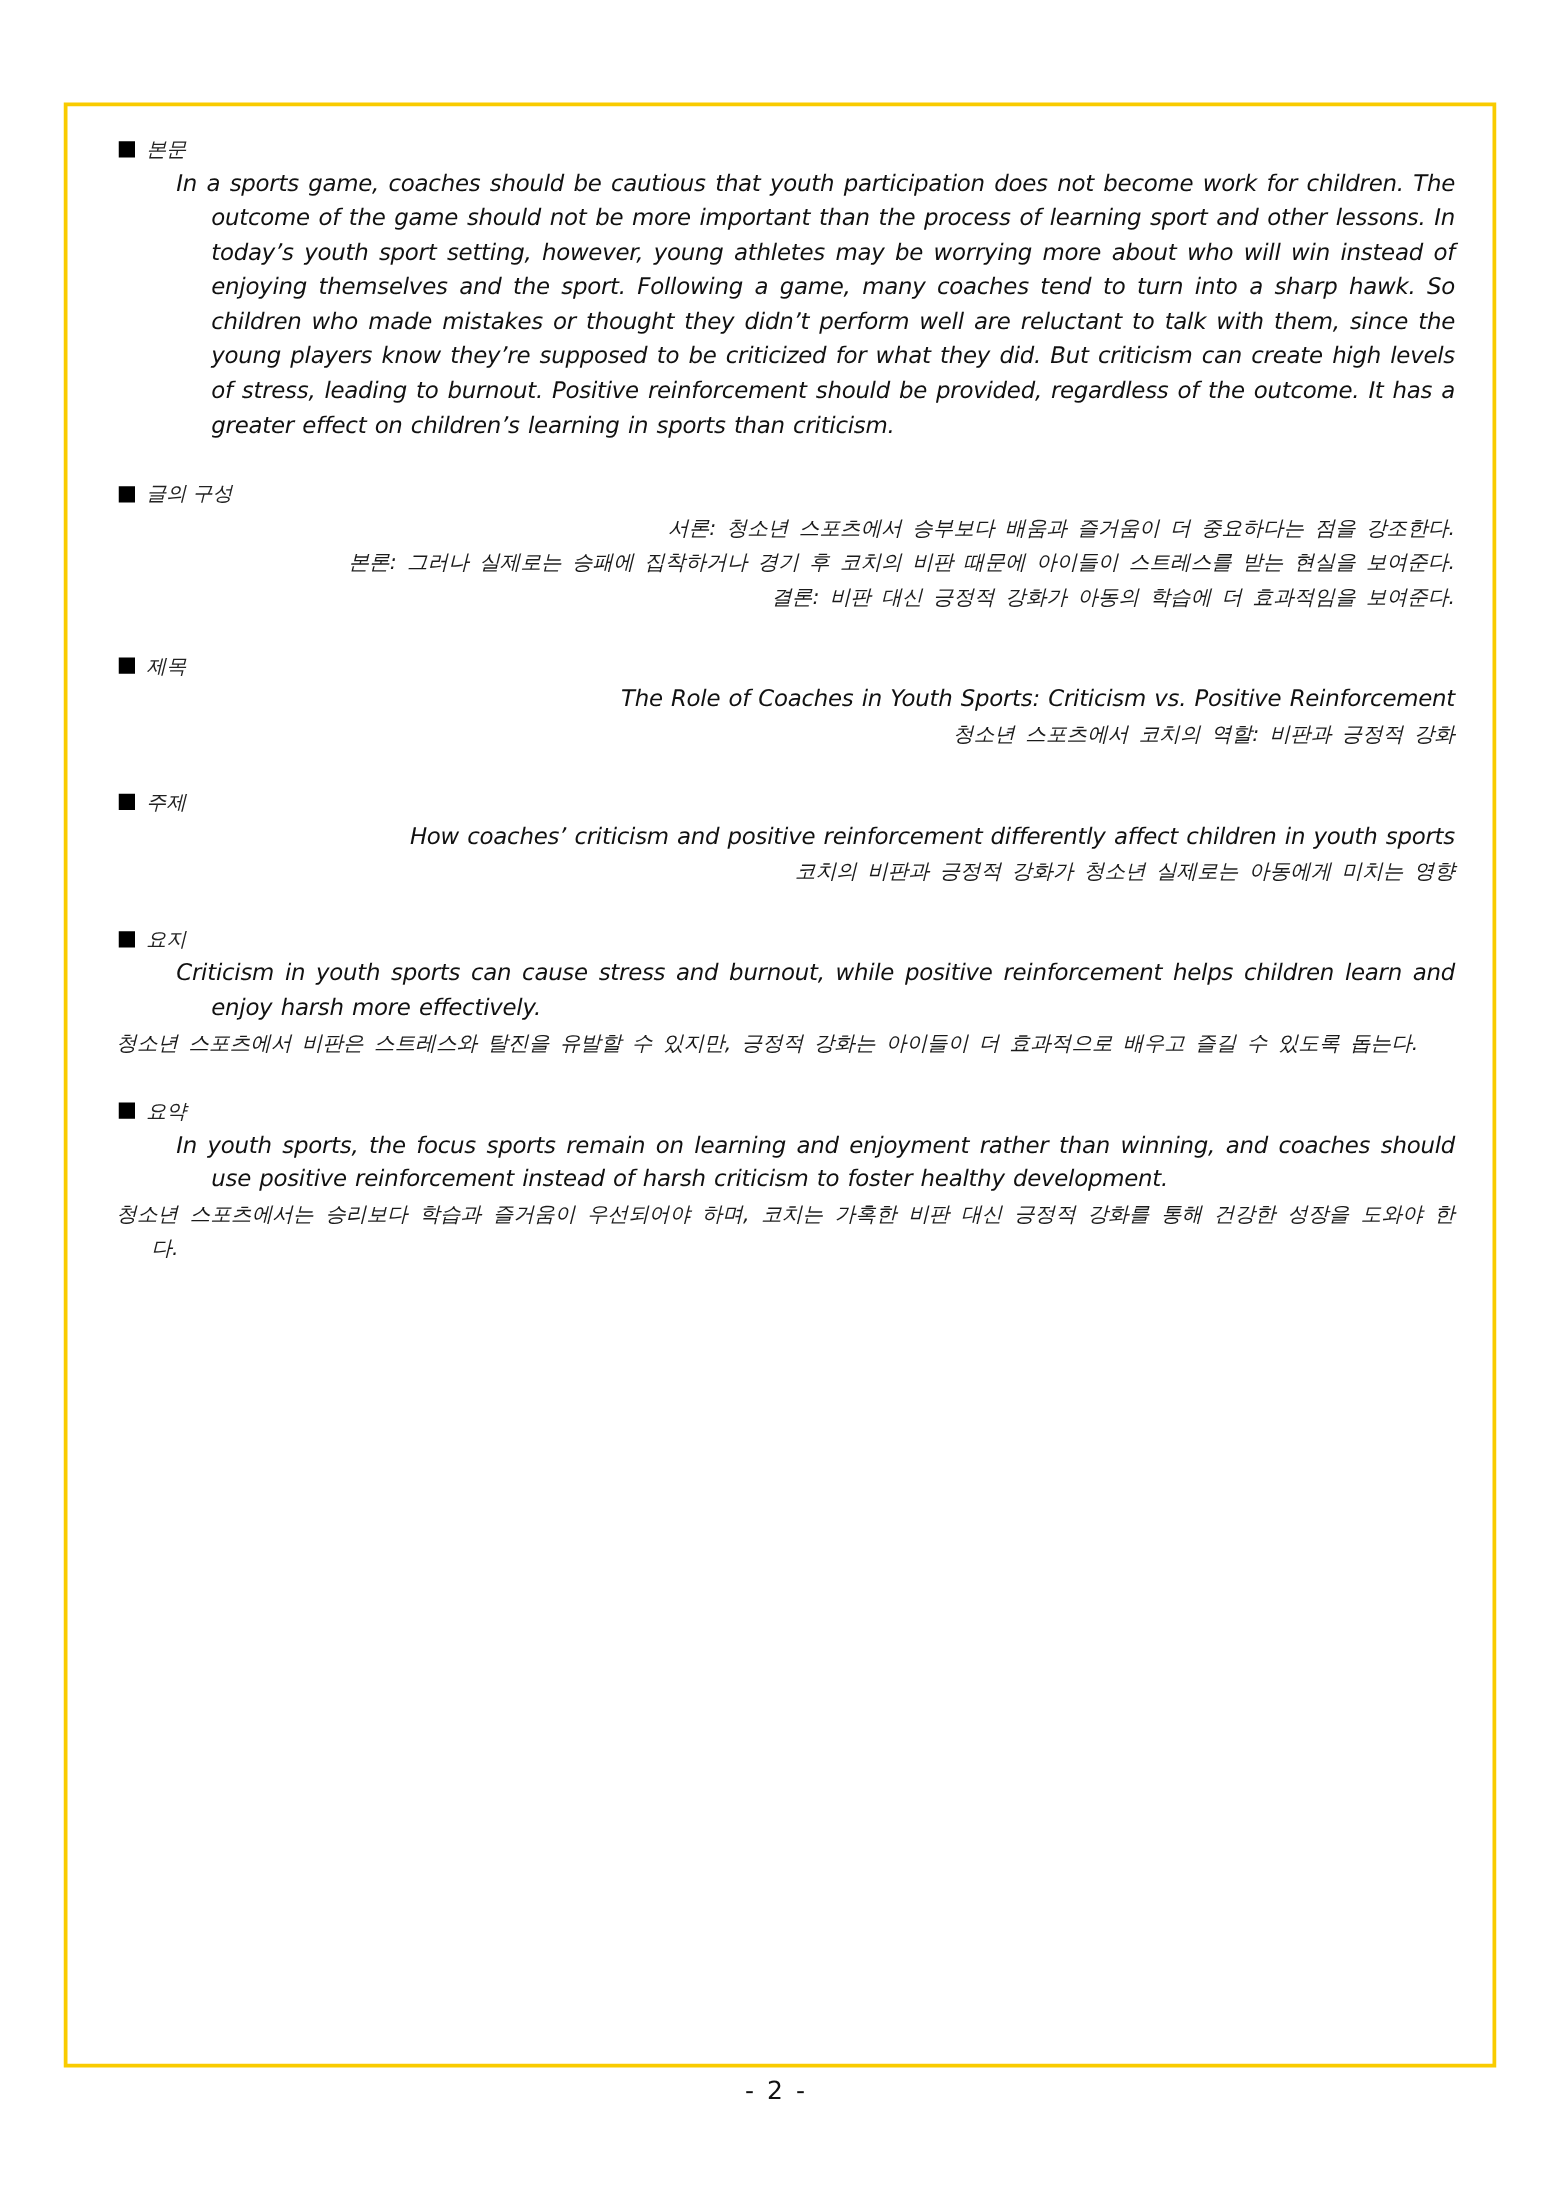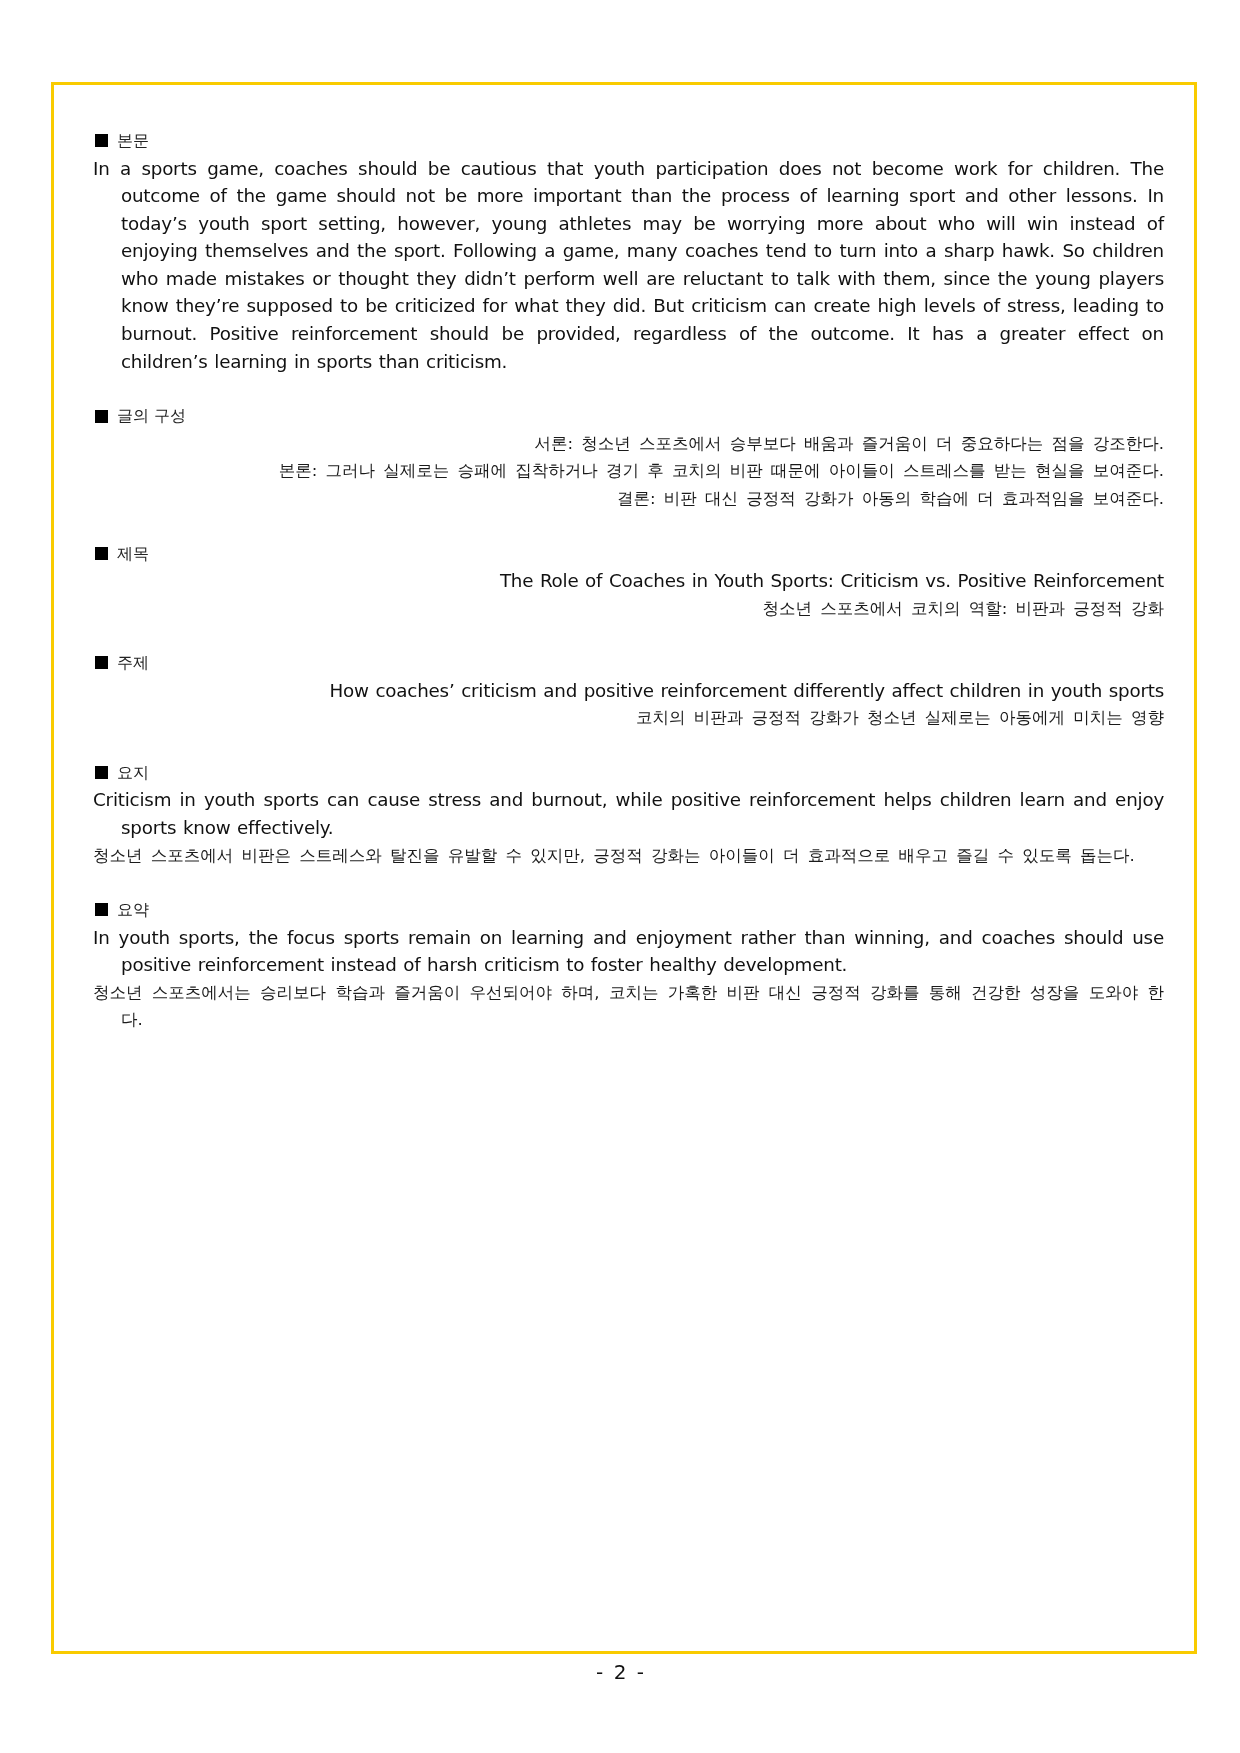--- a/index.html
+++ b/index.html
@@ -19,22 +19,23 @@
       left: 51px;
       top: 82px;
       width: 1140px;
       height: 1566px;
       border: 3px solid #f9cb00;
       box-sizing: content-box;
     }
     .content {
       position: absolute;
       left: 93px;
-      top: 127px;
+      top: 106px;
       width: 1071px;
+      font-style: italic;
     }
     .section {
       margin-bottom: 27px;
     }
     .section-head {
       font-size: 16px;
       line-height: 27.5px;
       height: 27.5px;
       display: flex;
       align-items: center;
@@ -50,20 +51,21 @@
     }
     .en {
       font-family: "DejaVu Sans", sans-serif;
       font-size: 18.3px;
       line-height: 27.6px;
       text-align: justify;
       padding-left: 28px;
       text-indent: -28px;
       letter-spacing: -0.2px;
       word-spacing: 1px;
+      margin-left: 48px;
     }
     .en.plain {
       text-align: right;
     }
     .ko {
       font-size: 16.5px;
       line-height: 27.6px;
       text-align: justify;
       padding-left: 28px;
       text-indent: -28px;
@@ -126,21 +128,21 @@
     </div>
     <div class="en plain">How coaches’ criticism and positive reinforcement differently affect children in youth sports</div>
     <div class="ko plain">코치의 비판과 긍정적 강화가 청소년 실제로는 아동에게 미치는 영향</div>
   </div>
 
   <div class="section">
     <div class="section-head">
       <span class="square"></span>
       <span>요지</span>
     </div>
-    <div class="en">Criticism in youth sports can cause stress and burnout, while positive reinforcement helps children learn and enjoy sports know effectively.</div>
+    <div class="en">Criticism in youth sports can cause stress and burnout, while positive reinforcement helps children learn and enjoy harsh more effectively.</div>
     <div class="ko">청소년 스포츠에서 비판은 스트레스와 탈진을 유발할 수 있지만, 긍정적 강화는 아이들이 더 효과적으로 배우고 즐길 수 있도록 돕는다.</div>
   </div>
 
   <div class="section">
     <div class="section-head">
       <span class="square"></span>
       <span>요약</span>
     </div>
     <div class="en">In youth sports, the focus sports remain on learning and enjoyment rather than winning, and coaches should use positive reinforcement instead of harsh criticism to foster healthy development.</div>
     <div class="ko">청소년 스포츠에서는 승리보다 학습과 즐거움이 우선되어야 하며, 코치는 가혹한 비판 대신 긍정적 강화를 통해 건강한 성장을 도와야 한다.</div>

